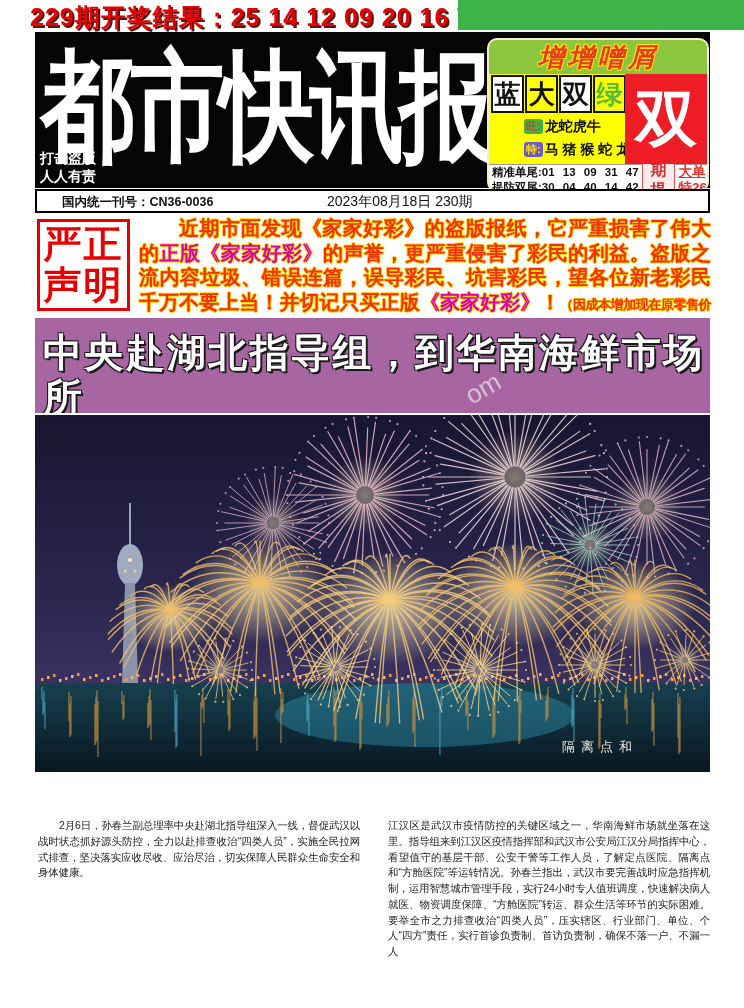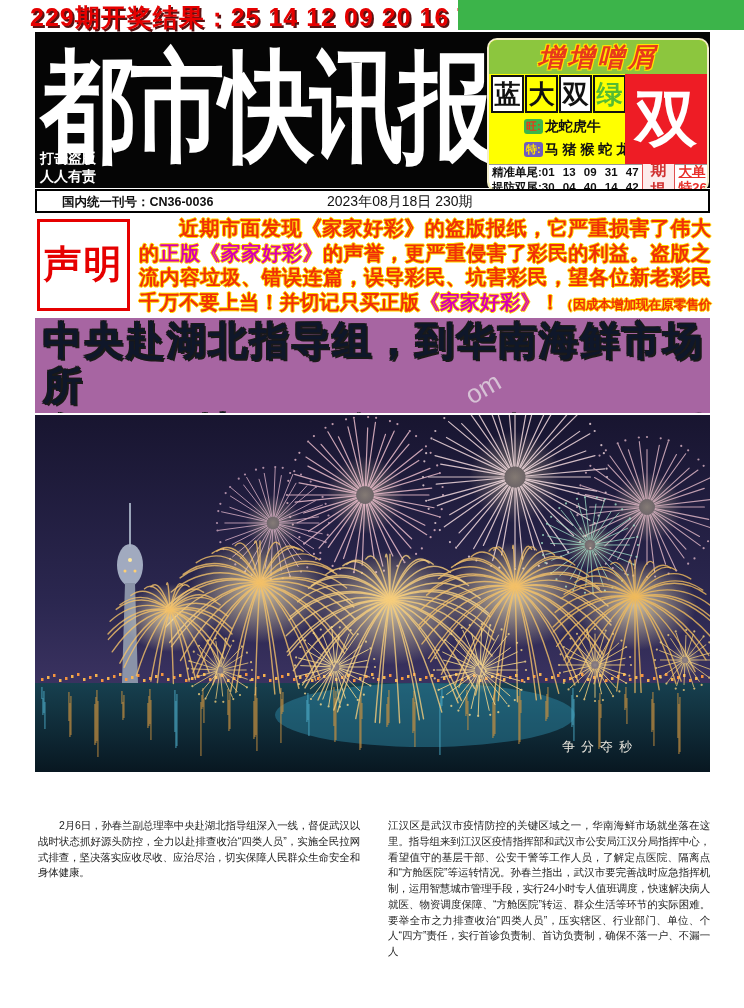--- a/index.html
+++ b/index.html
@@ -58,21 +58,21 @@
     display:flex; flex-direction:column; align-items:center; justify-content:center; background:#fff; }
   .statement-box span { color:#e60000; font-size:38px; font-weight:900; line-height:1.08; letter-spacing:2px; }
   .statement-text { position:absolute; left:104px; top:0; width:572px; font-size:20px; font-weight:900;
     color:#f03008; line-height:1.23; text-align:justify; text-indent:2em;
     text-shadow:1px 0 #ffd800,-1px 0 #ffd800,0 1px #ffd800,0 -1px #ffd800; }
   .statement-text .hl { color:#d800b0; }
   .statement-text .note { font-size:13px; letter-spacing:-0.5px; }
 
   
   .headline { position:absolute; left:35px; top:318px; width:675px; height:95px; background:#a765a2; overflow:hidden; }
-  .headline .hl-line { padding:0 8px; color:#0f172a; font-weight:900; font-size:39px; line-height:45px;
+  .headline .hl-line { padding:12px 8px; color:#ffffff; font-weight:900; font-size:39px; line-height:45px;
     text-align:justify; text-align-last:justify;
     text-shadow:2px 2px 0 #1a1a1a,-1px -1px 0 #1a1a1a,1px -1px 0 #1a1a1a,-1px 1px 0 #1a1a1a; }
   .headline .hl-line.l2 { line-height:48px; }
   .wm { position:absolute; left:430px; top:55px; color:#e6e0e6; opacity:.75; font-size:26px;
     transform:rotate(-30deg); font-weight:400; }
 
   
   .photo { position:absolute; left:35px; top:415px; width:675px; height:357px; background:#10101e; }
   .photo svg { display:block; width:675px; height:357px; }
   .photo-credit { position:absolute; right:72px; bottom:16px; color:#f5f0e6; font-size:13px;
@@ -134,20 +134,21 @@
     </div>
   </div>
 
   <div class="info-bar">
     <span class="pub-no">国内统一刊号：CN36-0036</span>
     <span class="issue-date">2023年08月18日  230期</span>
   </div>
 
   <div class="statement">
     <div class="statement-box">
+      <span>严正</span>
       <span>声明</span>
     </div>
     <p class="statement-text"><span>近期市面发现《家家好彩》的盗版报纸，它严重损害了伟大的</span><span class="hl">正版《家家好彩》</span><span>的声誉，更严重侵害了彩民的利益。盗版之流内容垃圾、错误连篇，误导彩民、坑害彩民，望各位新老彩民千万不要上当！并切记只买正版</span><span class="hl">《家家好彩》</span><span>！</span><span class="note">（因成本增加现在原零售价基础上加0.5毛）</span></p>
   </div>
 
   <div class="headline">
     <div class="hl-line">中央赴湖北指导组，到华南海鲜市场所</div>
     <div class="hl-line l2">在地江汉区</div>
     <div class="wm">om</div>
   </div>
@@ -1208,21 +1209,21 @@
         <circle cx="651.20001034955" cy="215.02401002200307" r="1.1" fill="#f4cf7a" opacity="0.8"></circle>
         <line x1="651.1125014239365" y1="241.57620961772784" x2="658.3437606795233" y2="219.32157213295875" stroke="#f4cf7a" stroke-width="0.9" stroke-linecap="round" opacity="0.85"></line>
         <circle cx="659.2708451994703" cy="216.46841348106528" r="1.1" fill="#f4cf7a" opacity="0.8"></circle>
         <line x1="652.2308369832144" y1="242.1745148462038" x2="668.2185020295847" y2="221.9252045773311" stroke="#f4cf7a" stroke-width="0.9" stroke-linecap="round" opacity="0.85"></line>
         <circle cx="668.5903081934537" cy="221.45429038503175" r="1.1" fill="#f4cf7a" opacity="0.8"></circle>
         <line x1="652.9124891608582" y1="242.88401160497426" x2="670.8728389861503" y2="229.8354165023156" stroke="#f4cf7a" stroke-width="0.9" stroke-linecap="round" opacity="0.85"></line>
         <circle cx="674.2707430071516" cy="227.3667633747856" r="1.1" fill="#f4cf7a" opacity="0.8"></circle>
         <line x1="653.4655649670501" y1="244.02539266411816" x2="677.1469255752262" y2="237.36557586892565" stroke="#f4cf7a" stroke-width="0.9" stroke-linecap="round" opacity="0.85"></line>
         <circle cx="678.8797080587512" cy="236.87827220098472" r="1.1" fill="#f4cf7a" opacity="0.8"></circle>
       </svg>
-    <div class="photo-credit">争分夺秒</div>
+    <div class="photo-credit">隔离点和</div>
   </div>
 
   <div class="articles">
     <p class="article-col indent">2月6日，孙春兰副总理率中央赴湖北指导组深入一线，督促武汉以战时状态抓好源头防控，全力以赴排查收治“四类人员”，实施全民拉网式排查，坚决落实应收尽收、应治尽治，切实保障人民群众生命安全和身体健康。</p>
     <p class="article-col">江汉区是武汉市疫情防控的关键区域之一，华南海鲜市场就坐落在这里。指导组来到江汉区疫情指挥部和武汉市公安局江汉分局指挥中心，看望值守的基层干部、公安干警等工作人员，了解定点医院、隔离点和“方舱医院”等运转情况。孙春兰指出，武汉市要完善战时应急指挥机制，运用智慧城市管理手段，实行24小时专人值班调度，快速解决病人就医、物资调度保障、“方舱医院”转运、群众生活等环节的实际困难。要举全市之力排查收治“四类人员”，压实辖区、行业部门、单位、个人“四方”责任，实行首诊负责制、首访负责制，确保不落一户、不漏一人</p>
   </div>
 
 </div>
 
 </body></html>

